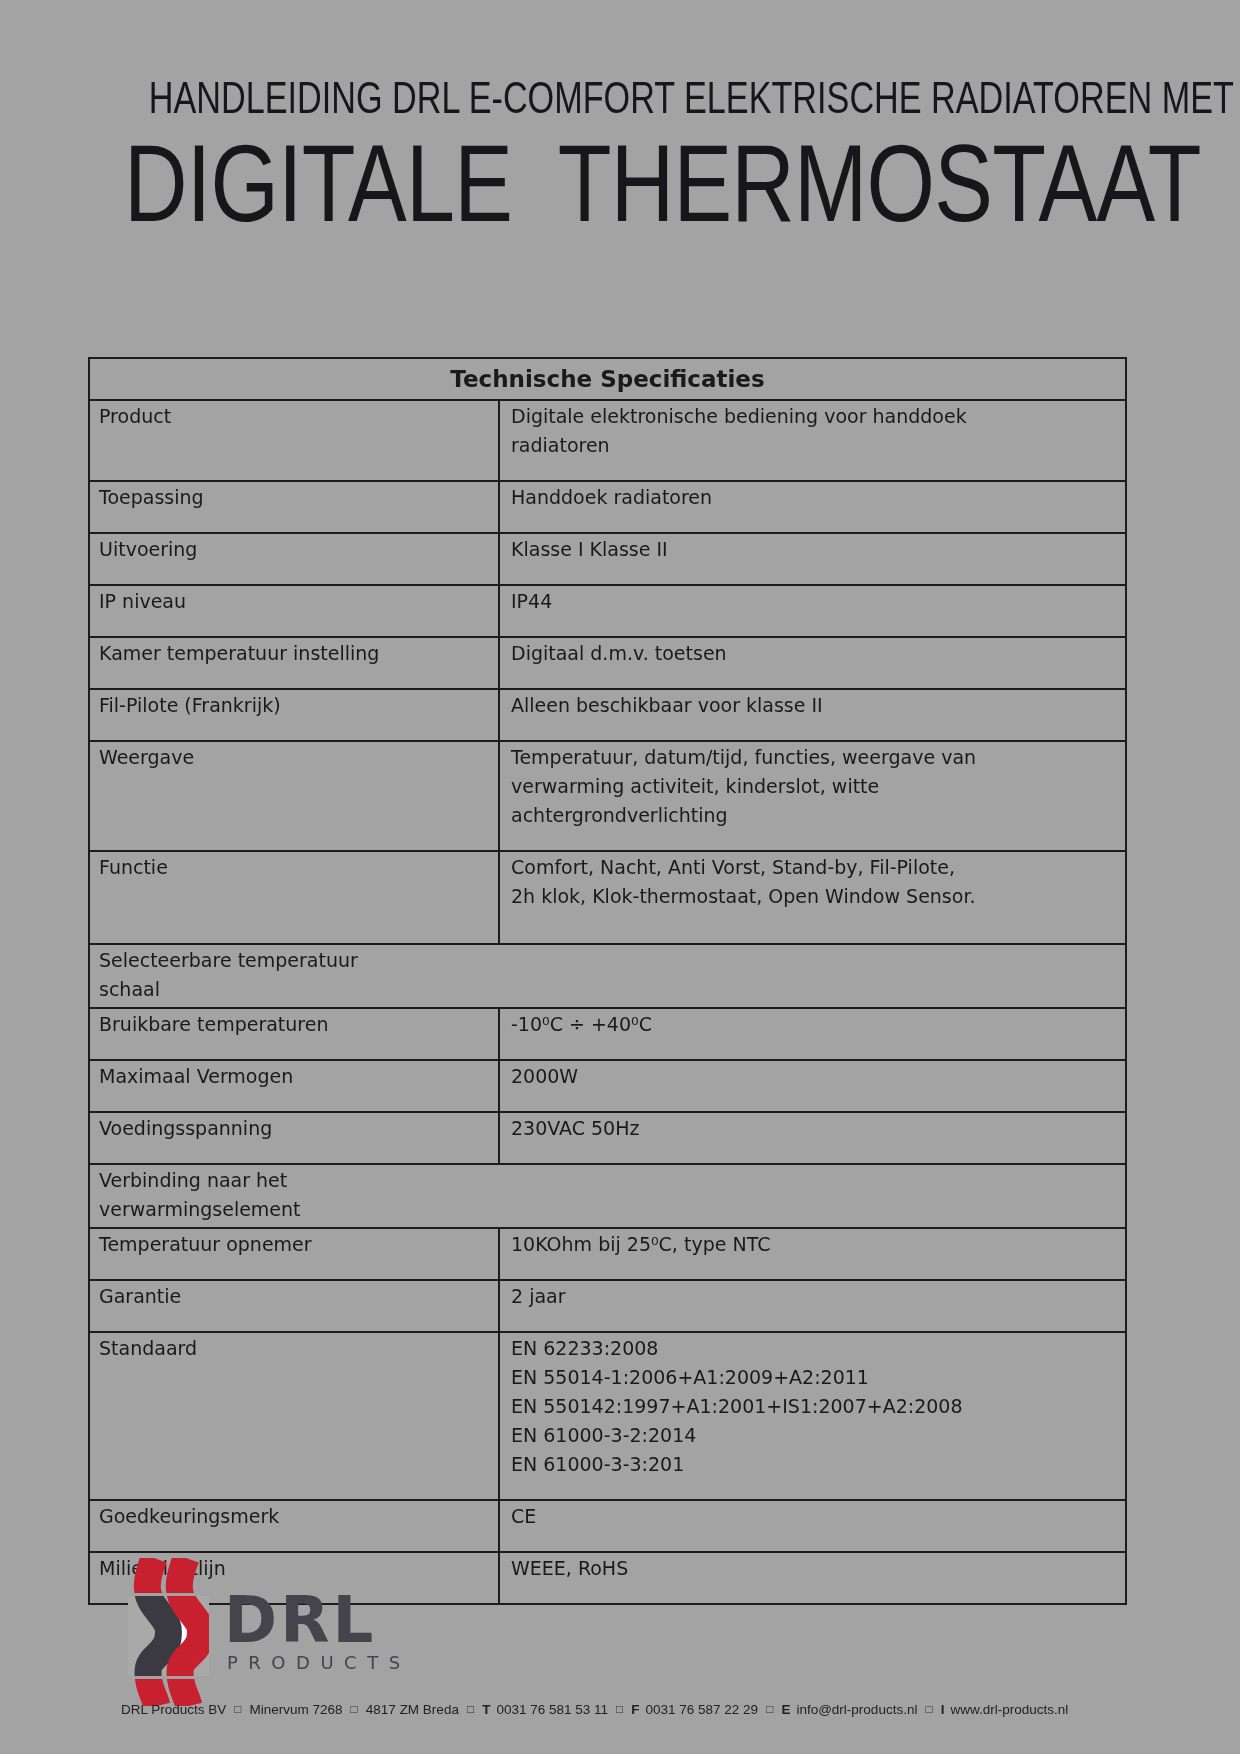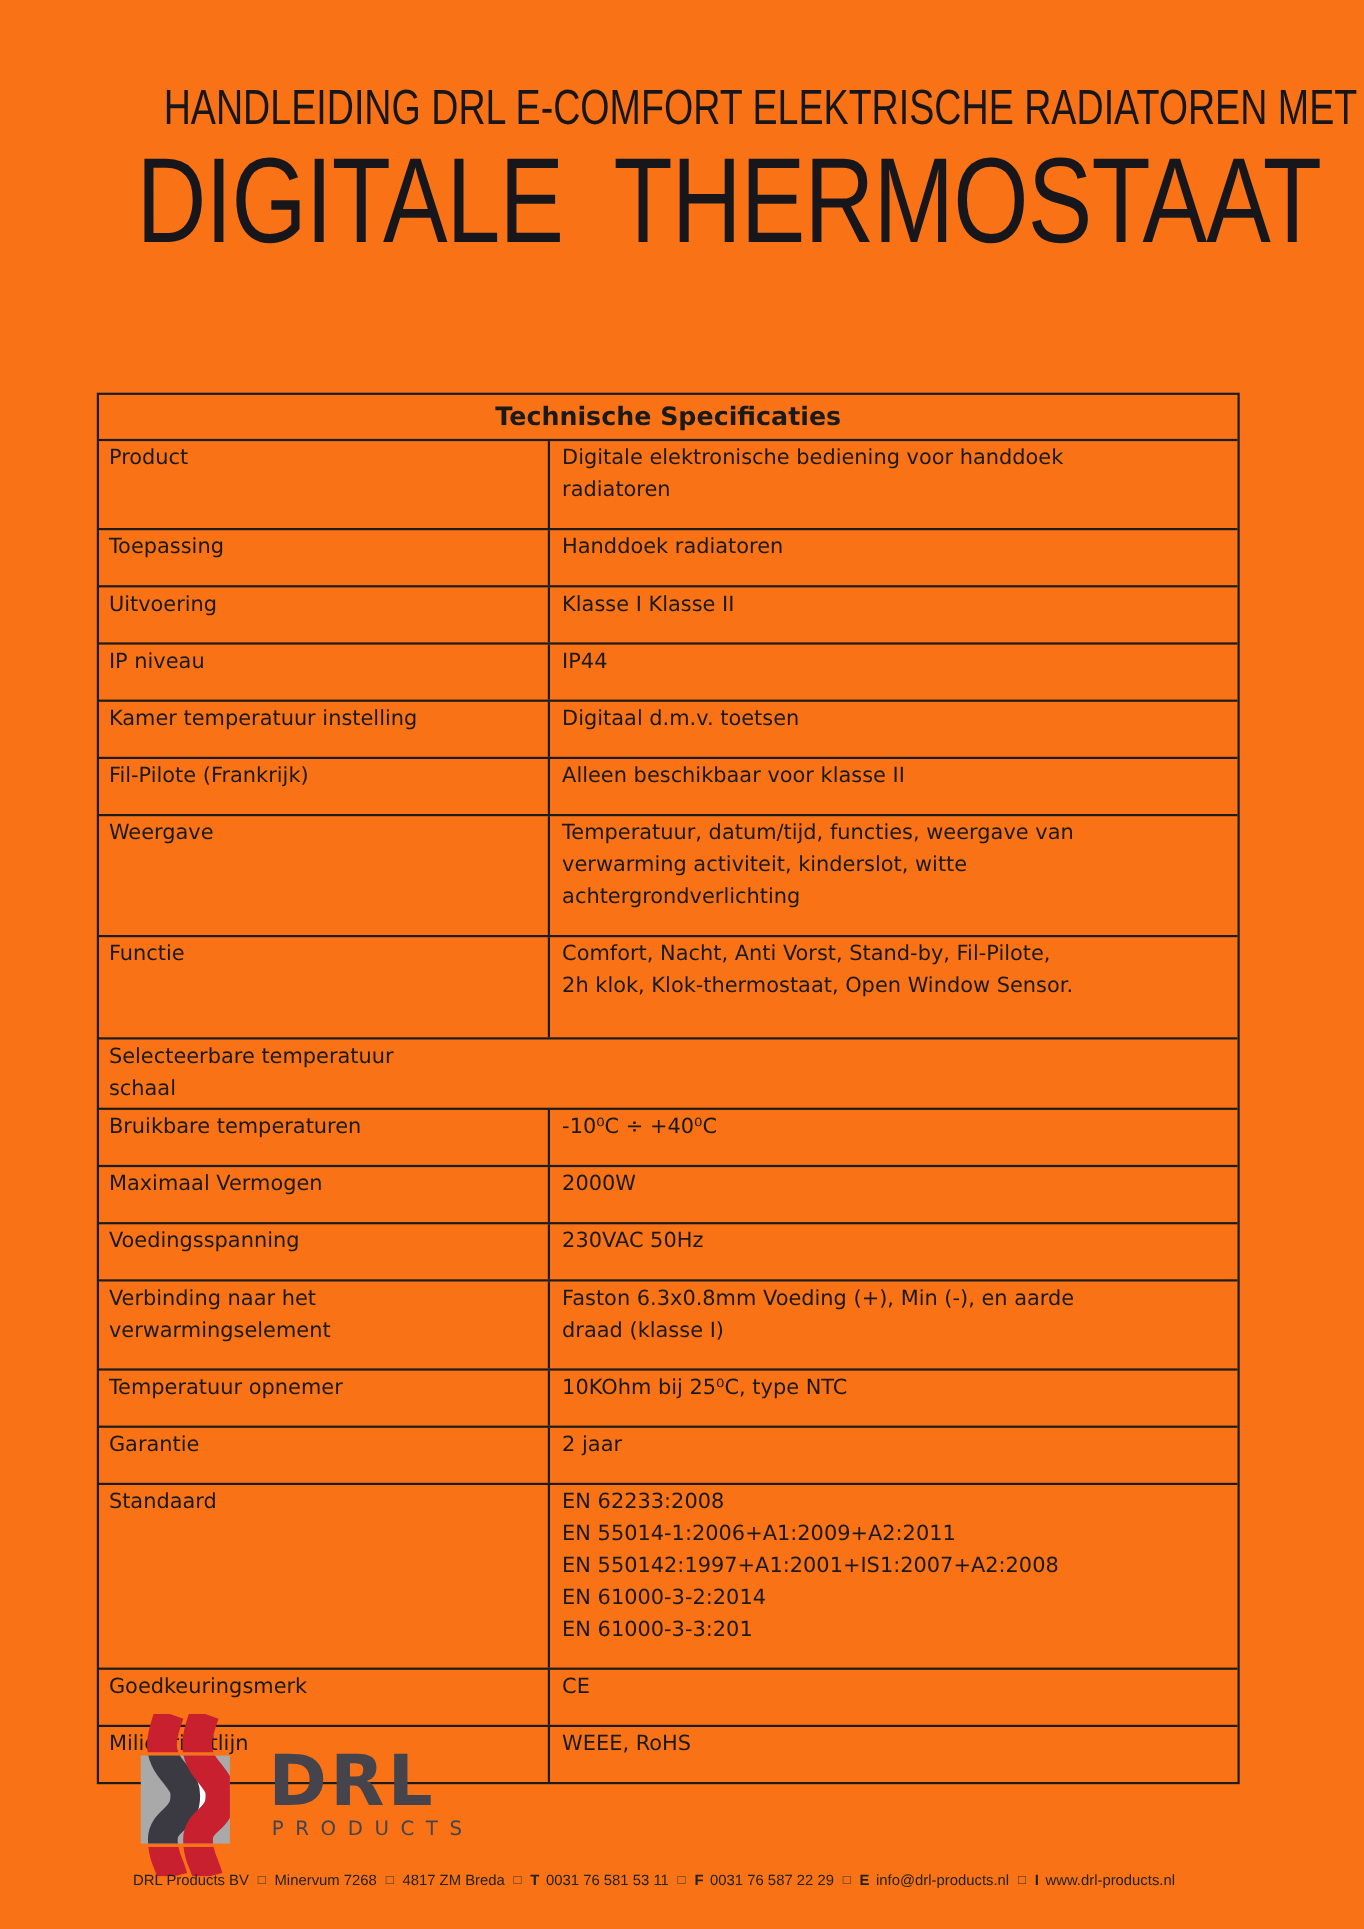--- a/index.html
+++ b/index.html
@@ -1,20 +1,20 @@
 <!DOCTYPE html>
 <html><head>
 <meta charset="utf-8">
 <style>
   html,body{margin:0;padding:0;background:#e8e8e8;}
   .page{
     position:relative;
     width:1240px;height:1754px;
     margin:0 auto;
-    background:#f97316;
+    background:#a3a3a3;
     font-family:"DejaVu Sans",sans-serif;
     color:#1a1a1a;
     overflow:hidden;
   }
 
   
   .title-block{position:absolute;top:72px;left:0;width:1240px;text-align:center;}
   .title-line1{
     font-family:"Liberation Sans",sans-serif;
     font-size:45px;line-height:52px;font-weight:400;
@@ -48,21 +48,21 @@
   .t-value{
     flex:1;border-left:2px solid #1c1c1c;
     padding:1px 8px 20px 11px;
     white-space:pre-line;
   }
   .t-row.spacer .t-value{padding-bottom:32px;}
 
   
   .logo{position:absolute;left:116px;top:1556px;height:150px;}
   .logo-mark{position:absolute;left:10px;top:2px;}
-  .logo-text{position:absolute;left:128px;top:34px;width:320px;}
+  .logo-text{position:absolute;left:108px;top:34px;width:320px;}
   .logo-drl{
     font-family:"DejaVu Sans",sans-serif;
     font-size:64px;line-height:60px;font-weight:700;
     letter-spacing:3px;color:#45444c;
   }
   .logo-products{
     font-family:"DejaVu Sans",sans-serif;
     font-size:18px;line-height:20px;font-weight:400;
     letter-spacing:10.5px;color:#45444c;margin-top:3px;margin-left:3px;
   }
@@ -140,22 +140,20 @@
           <div class="t-label">Maximaal Vermogen</div>
           <div class="t-value">2000W</div>
         </div>
         <div class="t-row">
           <div class="t-label">Voedingsspanning</div>
           <div class="t-value">230VAC 50Hz</div>
         </div>
         <div class="t-row">
           <div class="t-label">Verbinding naar het
 verwarmingselement</div>
-          <div class="t-value">Faston 6.3x0.8mm Voeding (+), Min (-), en aarde
-draad (klasse I)</div>
         </div>
         <div class="t-row">
           <div class="t-label">Temperatuur opnemer</div>
           <div class="t-value">10KOhm bij 25⁰C, type NTC</div>
         </div>
         <div class="t-row">
           <div class="t-label">Garantie</div>
           <div class="t-value">2 jaar</div>
         </div>
         <div class="t-row">

